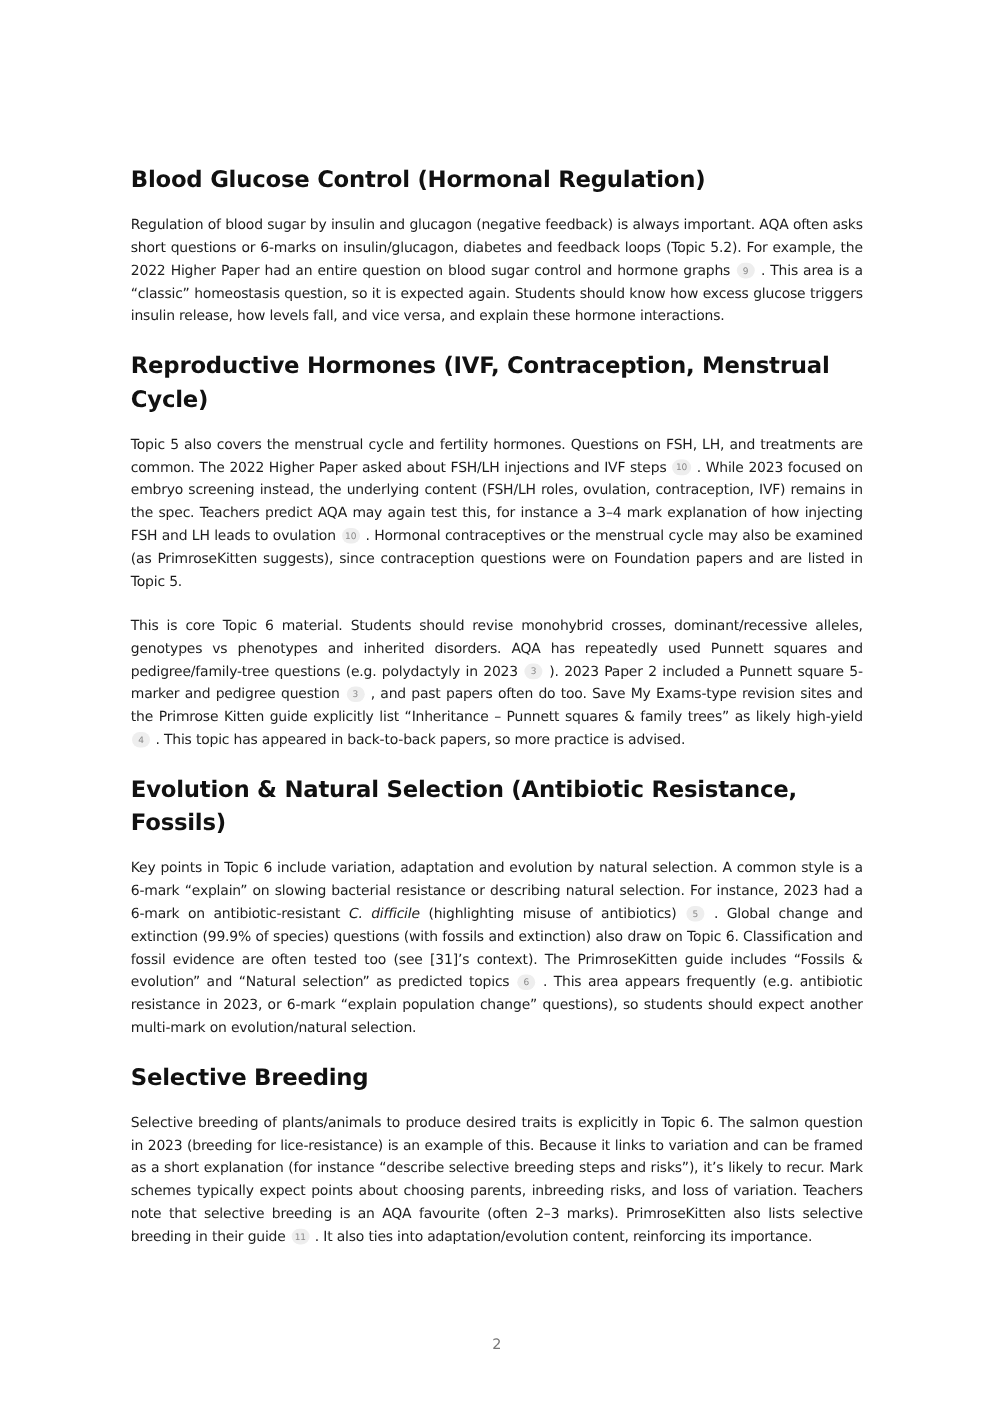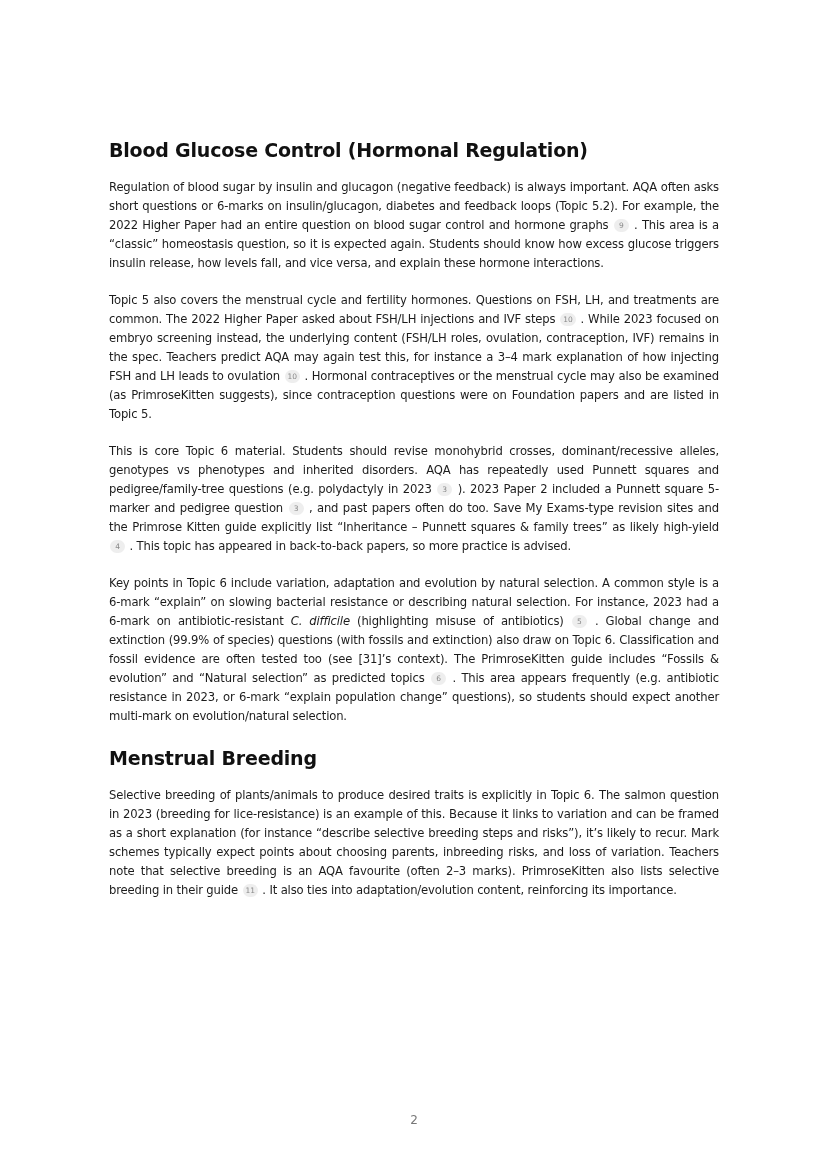--- a/index.html
+++ b/index.html
@@ -73,39 +73,41 @@
 <div class="page">
 
   <div class="section">
     <h2 class="section-title">Blood Glucose Control (Hormonal Regulation)</h2>
     <p class="section-body">
       <span>Regulation of blood sugar by insulin and glucagon (negative feedback) is always important. AQA often asks short questions or 6-marks on insulin/glucagon, diabetes and feedback loops (Topic 5.2). For example, the 2022 Higher Paper had an entire question on blood sugar control and hormone graphs </span><span class="cite">9</span><span> . This area is a “classic” homeostasis question, so it is expected again. Students should know how excess glucose triggers insulin release, how levels fall, and vice versa, and explain these hormone interactions.</span>
     </p>
   </div>
 
   <div class="section">
+    <h2 class="section-title">Reproductive Hormones (IVF, Contraception, Menstrual Cycle)</h2>
     <p class="section-body">
       <span>Topic 5 also covers the menstrual cycle and fertility hormones. Questions on FSH, LH, and treatments are common. The 2022 Higher Paper asked about FSH/LH injections and IVF steps </span><span class="cite">10</span><span> . While 2023 focused on embryo screening instead, the underlying content (FSH/LH roles, ovulation, contraception, IVF) remains in the spec. Teachers predict AQA may again test this, for instance a 3–4 mark explanation of how injecting FSH and LH leads to ovulation </span><span class="cite">10</span><span> . Hormonal contraceptives or the menstrual cycle may also be examined (as PrimroseKitten suggests), since contraception questions were on Foundation papers and are listed in Topic 5.</span>
     </p>
   </div>
 
   <div class="section">
     <p class="section-body">
       <span>This is core Topic 6 material. Students should revise monohybrid crosses, dominant/recessive alleles, genotypes vs phenotypes and inherited disorders. AQA has repeatedly used Punnett squares and pedigree/family-tree questions (e.g. polydactyly in 2023 </span><span class="cite">3</span><span> ). 2023 Paper 2 included a Punnett square 5-marker and pedigree question </span><span class="cite">3</span><span> , and past papers often do too. Save My Exams-type revision sites and the Primrose Kitten guide explicitly list “Inheritance – Punnett squares &amp; family trees” as likely high-yield </span><span class="cite">4</span><span> . This topic has appeared in back-to-back papers, so more practice is advised.</span>
     </p>
   </div>
 
   <div class="section">
+    <h2 class="section-title">Evolution &amp; Natural Selection (Antibiotic Resistance, Fossils)</h2>
     <p class="section-body">
       <span>Key points in Topic 6 include variation, adaptation and evolution by natural selection. A common style is a 6-mark “explain” on slowing bacterial resistance or describing natural selection. For instance, 2023 had a 6-mark on antibiotic-resistant </span><em>C. difficile</em><span> (highlighting misuse of antibiotics) </span><span class="cite">5</span><span> . Global change and extinction (99.9% of species) questions (with fossils and extinction) also draw on Topic 6. Classification and fossil evidence are often tested too (see [31]’s context). The PrimroseKitten guide includes “Fossils &amp; evolution” and “Natural selection” as predicted topics </span><span class="cite">6</span><span> . This area appears frequently (e.g. antibiotic resistance in 2023, or 6-mark “explain population change” questions), so students should expect another multi-mark on evolution/natural selection.</span>
     </p>
   </div>
 
   <div class="section">
-    <h2 class="section-title">Menstrual Breeding</h2>
+    <h2 class="section-title">Selective Breeding</h2>
     <p class="section-body">
       <span>Selective breeding of plants/animals to produce desired traits is explicitly in Topic 6. The salmon question in 2023 (breeding for lice-resistance) is an example of this. Because it links to variation and can be framed as a short explanation (for instance “describe selective breeding steps and risks”), it’s likely to recur. Mark schemes typically expect points about choosing parents, inbreeding risks, and loss of variation. Teachers note that selective breeding is an AQA favourite (often 2–3 marks). PrimroseKitten also lists selective breeding in their guide </span><span class="cite">11</span><span> . It also ties into adaptation/evolution content, reinforcing its importance.</span>
     </p>
   </div>
 
 </div>
 
 <div class="page-number">2</div>
 
 </body></html>

